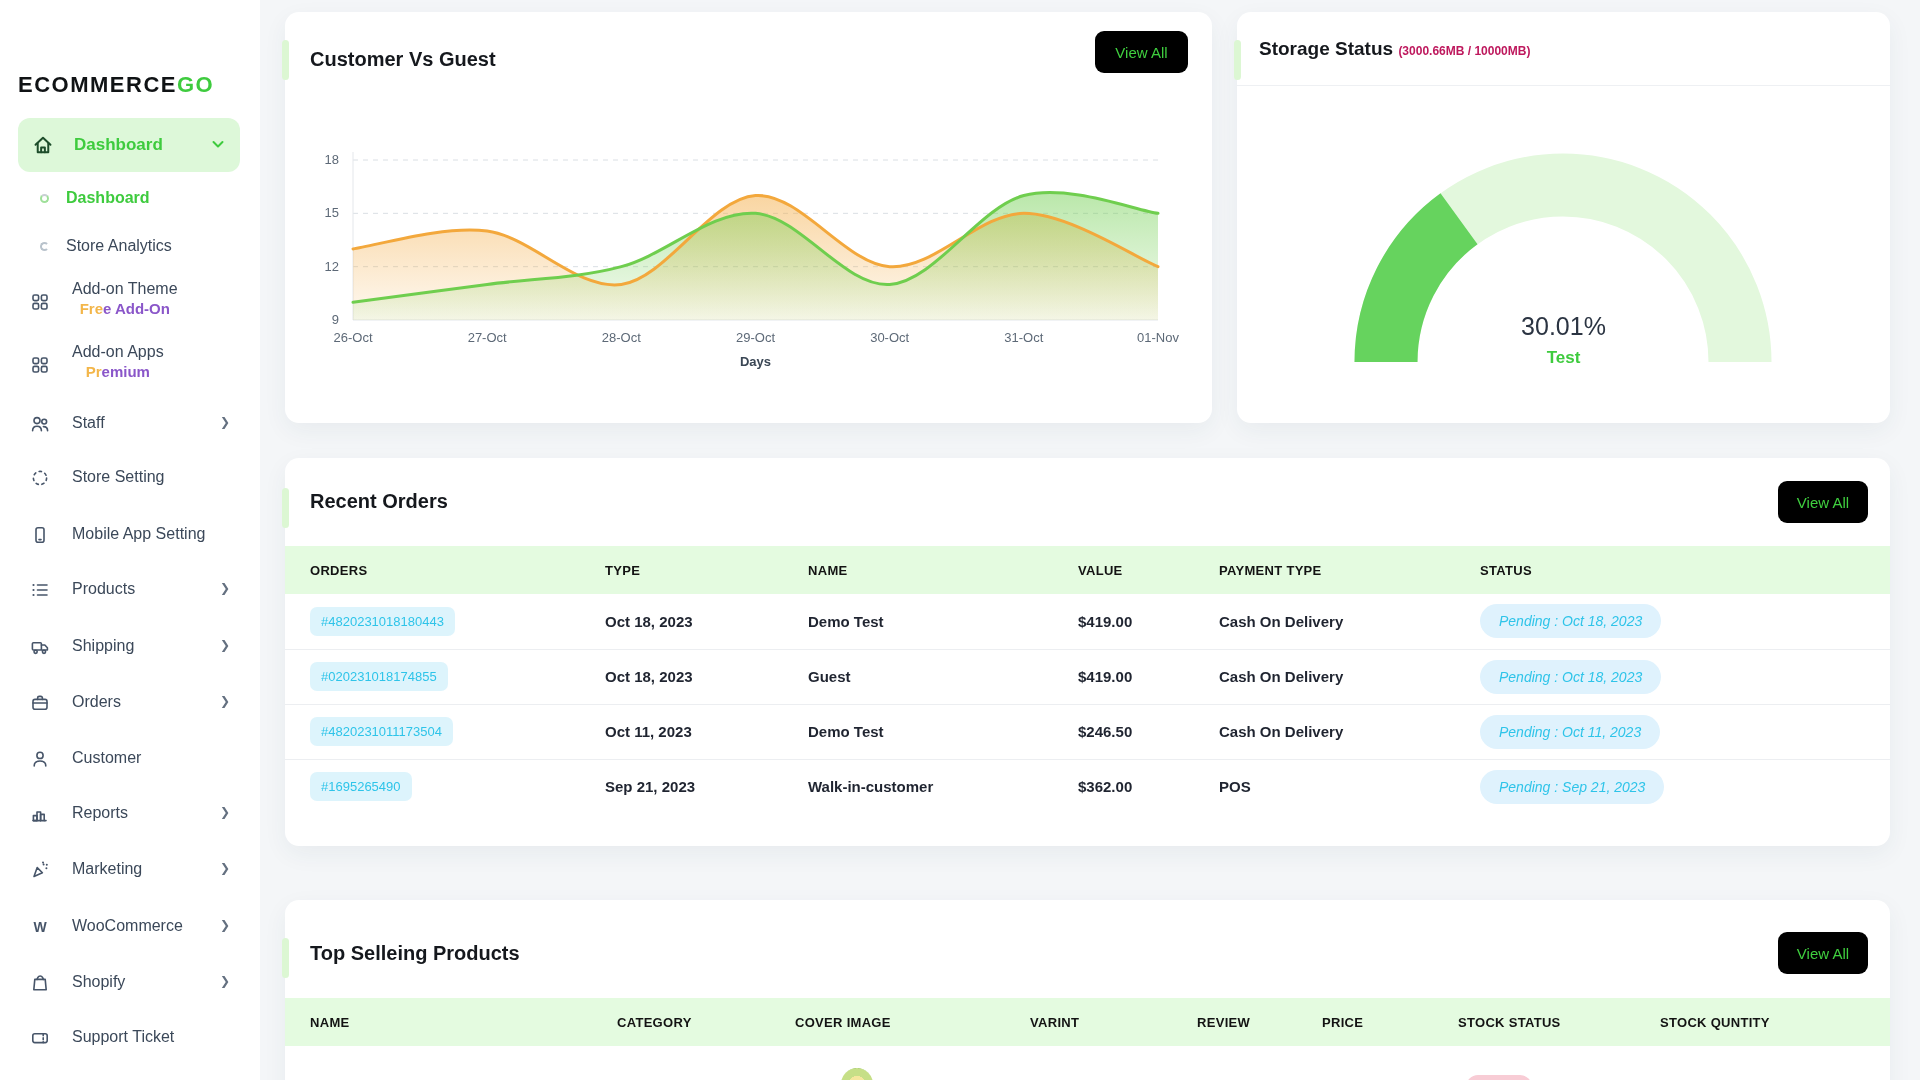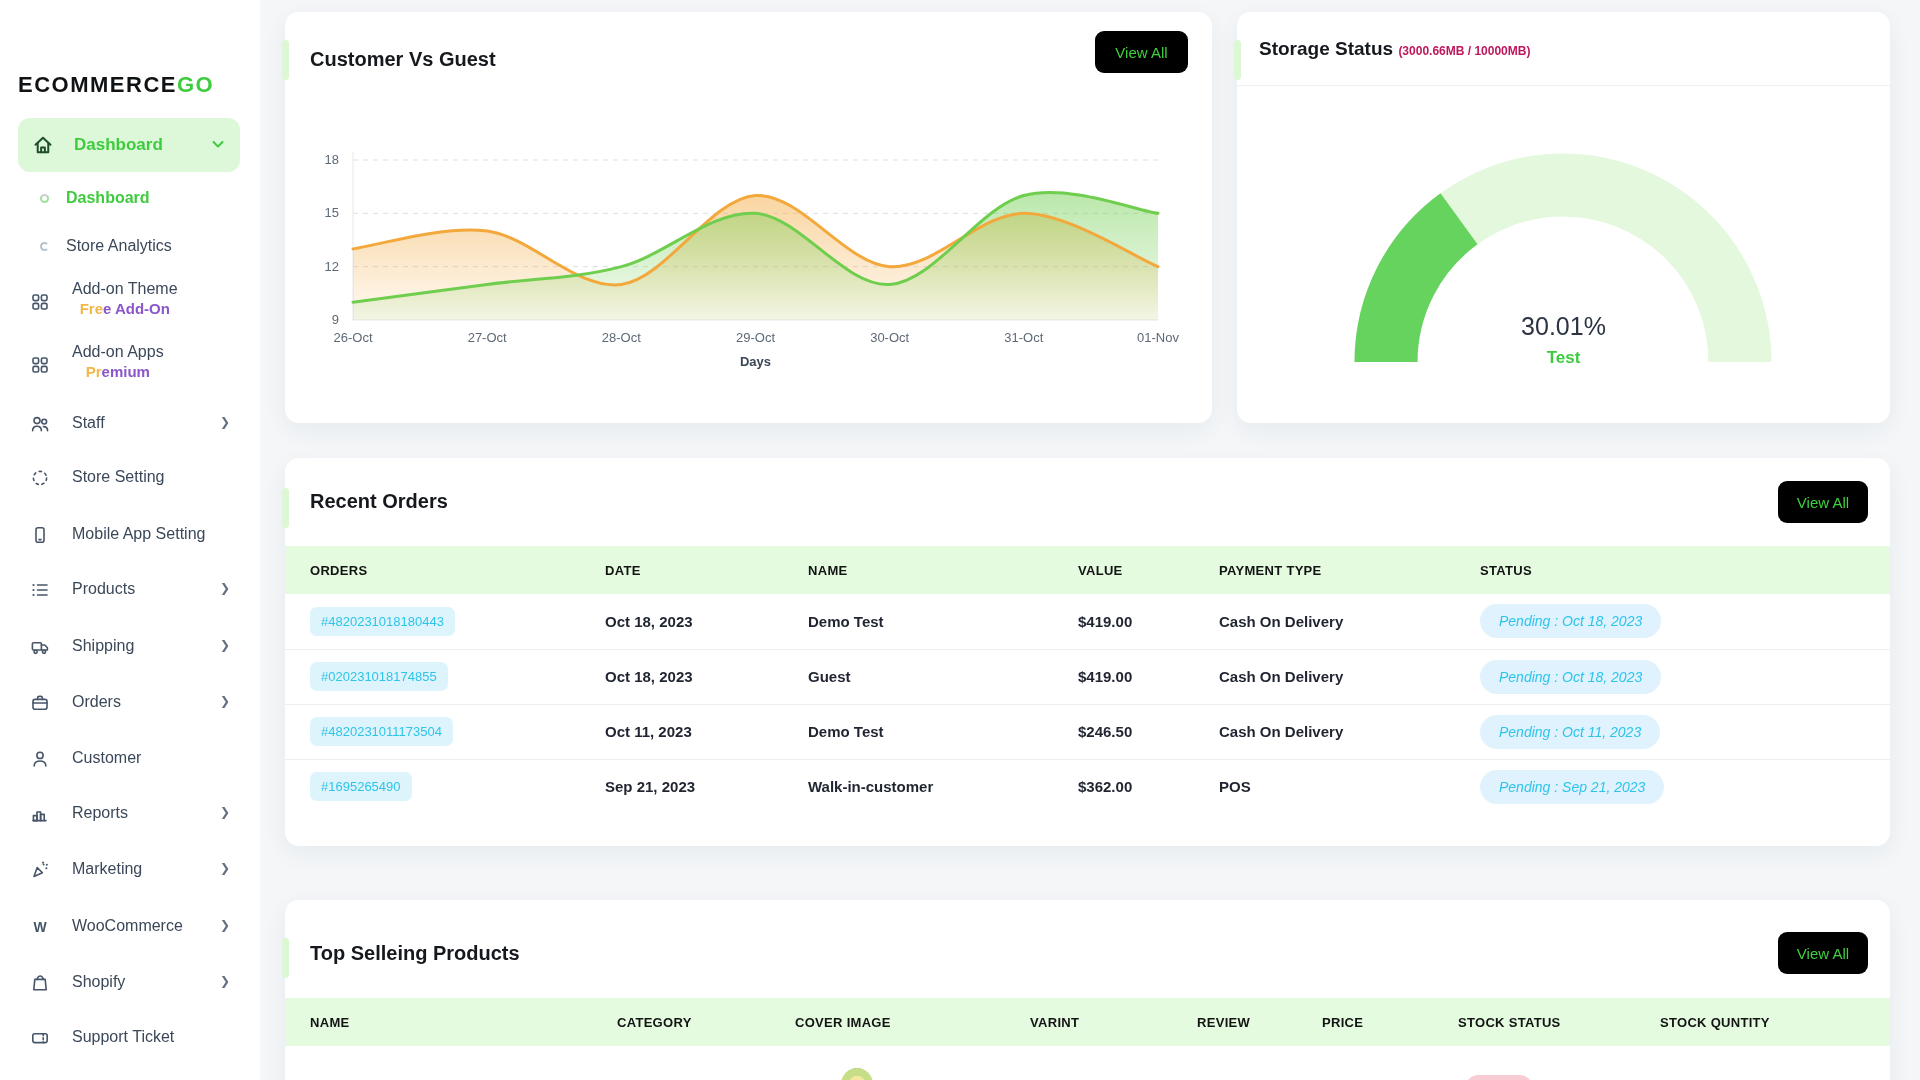--- a/index.html
+++ b/index.html
@@ -326,21 +326,21 @@
         <col style="width:320px">
         <col style="width:203px">
         <col style="width:270px">
         <col style="width:141px">
         <col style="width:261px">
         <col style="width:410px">
       </colgroup>
     <thead>
       <tr>
         <th>ORDERS</th>
-        <th>DATE</th>
+        <th>TYPE</th>
         <th>NAME</th>
         <th>VALUE</th>
         <th>PAYMENT TYPE</th>
         <th>STATUS</th>
       </tr>
     </thead>
     <tbody>
 
         <tr>
           <td><span class="oid">#4820231018180443</span></td>

